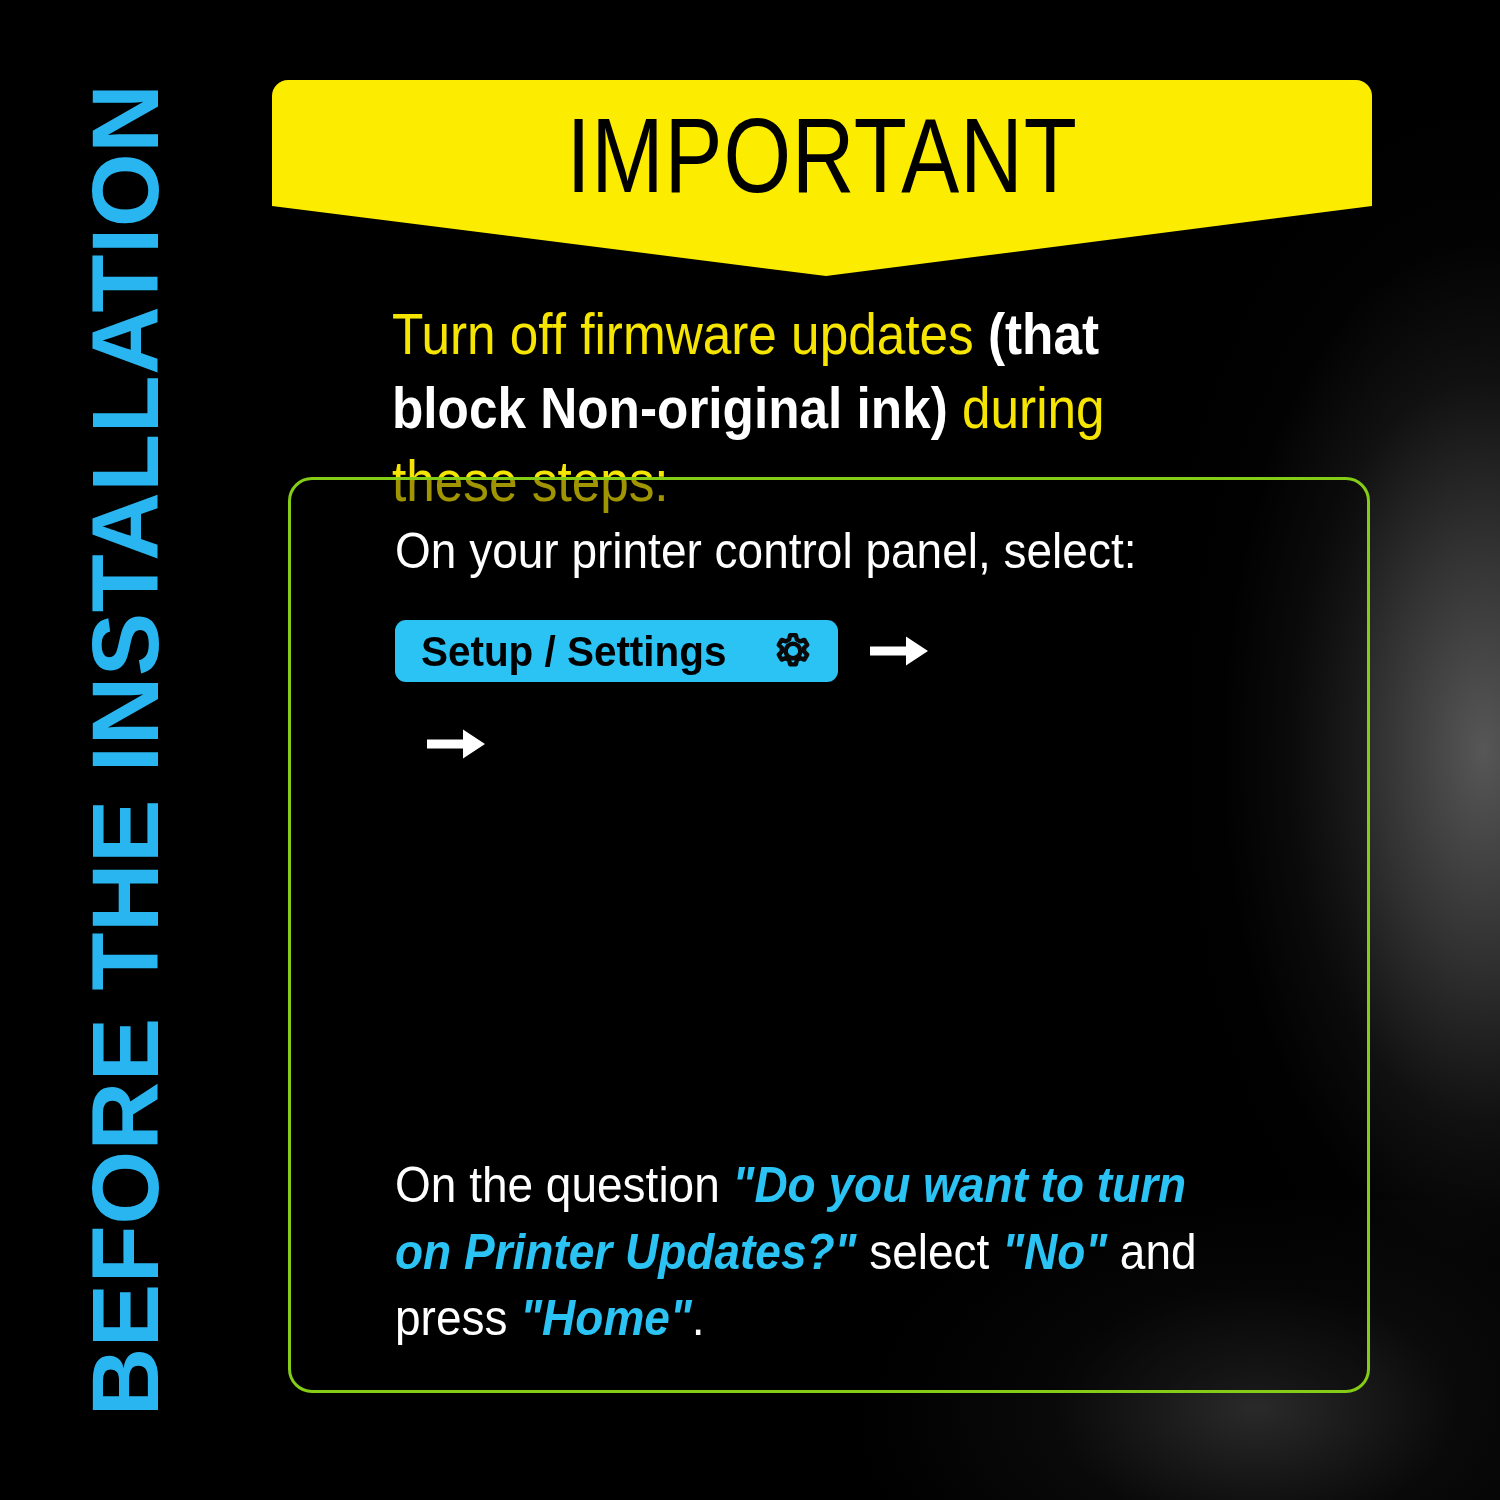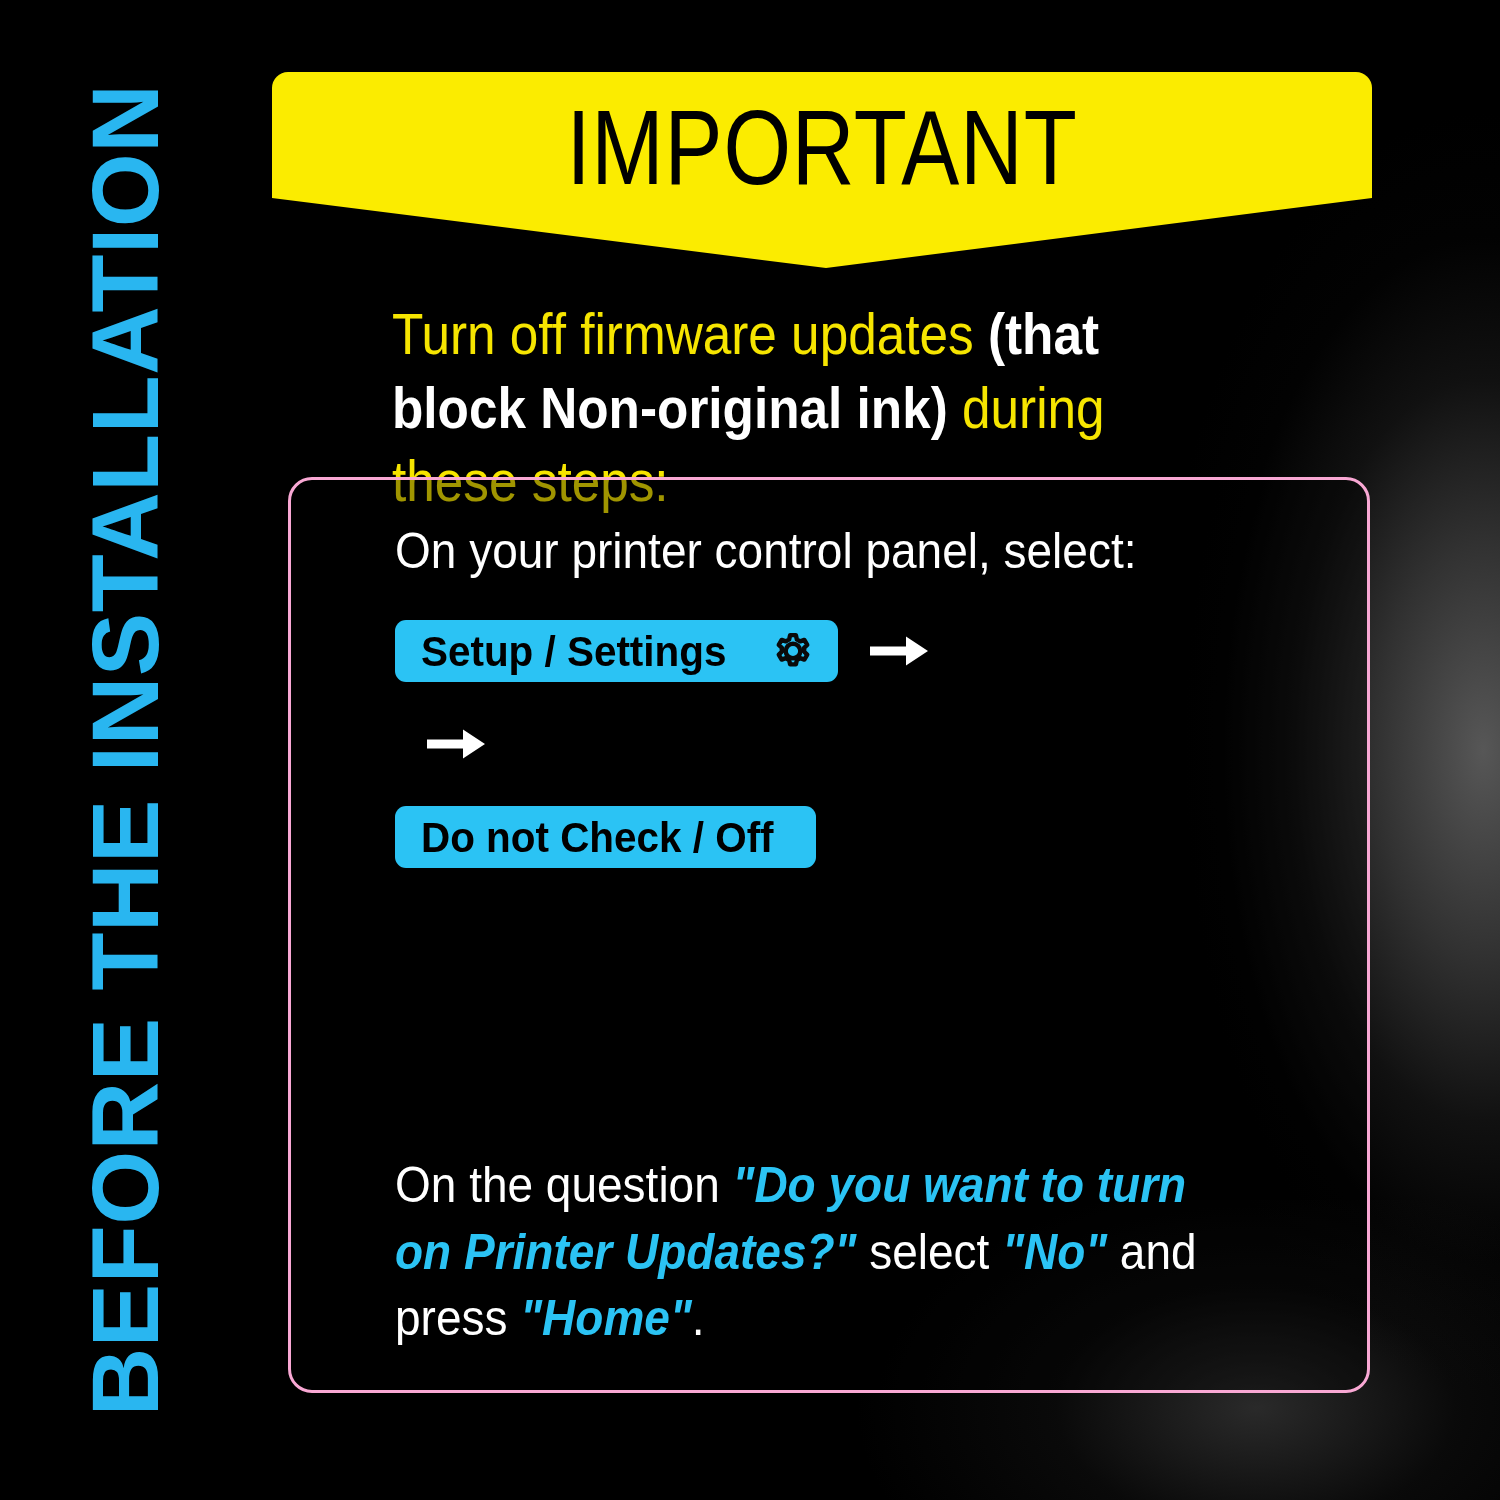--- a/index.html
+++ b/index.html
@@ -65,21 +65,21 @@
     font-weight: bold;
     letter-spacing: 0.5px;
     font-family: "Liberation Sans", sans-serif;
     line-height: 1;
   }
 
   
   #banner-wrap {
     position: absolute;
     left: 272px;
-    top: 72px;
+    top: 80px;
     width: 1100px;
     height: 196px;
     z-index: 4;
   }
   #banner-shape {
     position: absolute;
     left: 0; top: 0;
     width: 100%;
     height: 100%;
   }
@@ -115,21 +115,21 @@
   #headline .yellow { color: #F6E500; font-weight: normal; }
   #headline .white  { color: #FFFFFF; font-weight: bold; }
 
   
   #steps-panel {
     position: absolute;
     left: 288px;
     top: 477px;
     width: 1082px;
     height: 916px;
-    border: 3px solid #f9a8d4;
+    border: 3px solid #84cc16;
     border-radius: 24px;
     box-sizing: border-box;
     background: rgba(0,0,0,0.35);
     z-index: 3;
   }
   #steps-intro {
     position: absolute;
     left: 104px;
     top: 42px;
     color: #FFFFFF;
@@ -247,25 +247,20 @@
 
       <div class="btn-row">
         <span class="arrow-icon">
           <svg width="62" height="36" viewBox="0 0 62 36">
             <path d="M2,13.5 H38 V3.5 L60,18 L38,32.5 V22.5 H2 Z" fill="#FFFFFF"></path>
           </svg>
         </span>
       </div>
 
 
-      <div class="btn-row">
-        <div class="step-btn">
-          <span class="step-btn-label">Do not Check  / Off</span>
-        </div>
-      </div>
 
     </div>
 
     <div id="closing">
       <span class="plain">On the question </span><span class="accent">"Do you want to turn on Printer Updates?"</span><span class="plain"> select </span><span class="accent">"No"</span><span class="plain"> and press </span><span class="accent">"Home"</span><span class="plain">.</span>
     </div>
 
   </div>
 
 </div>

